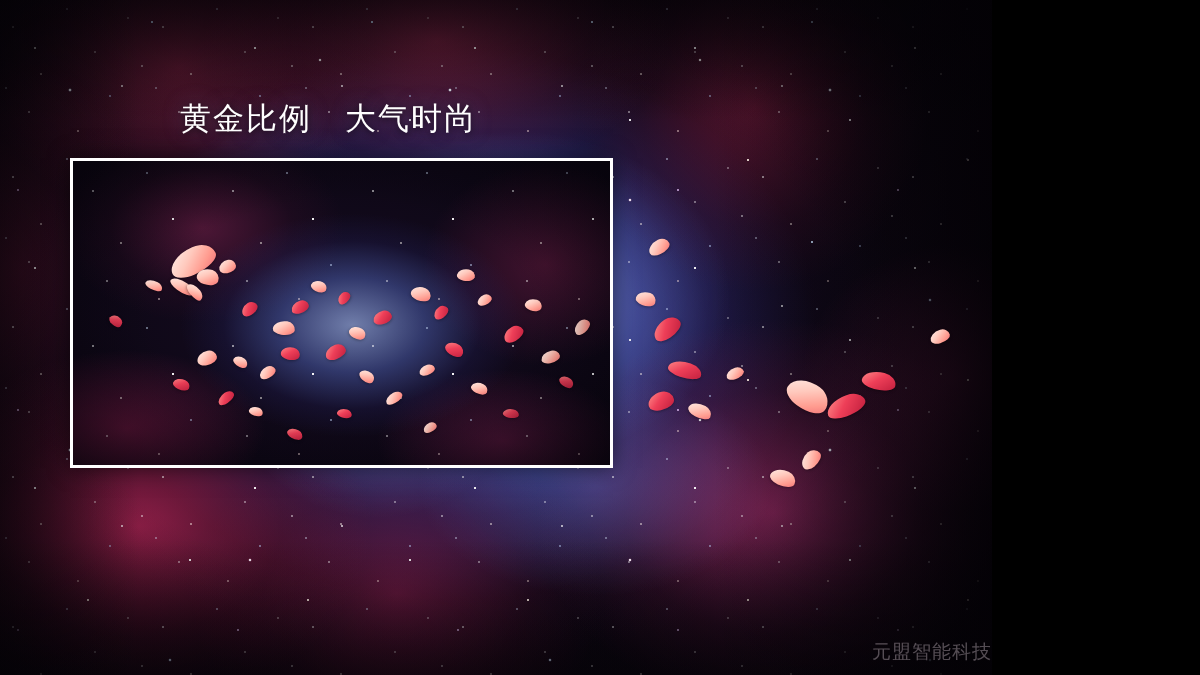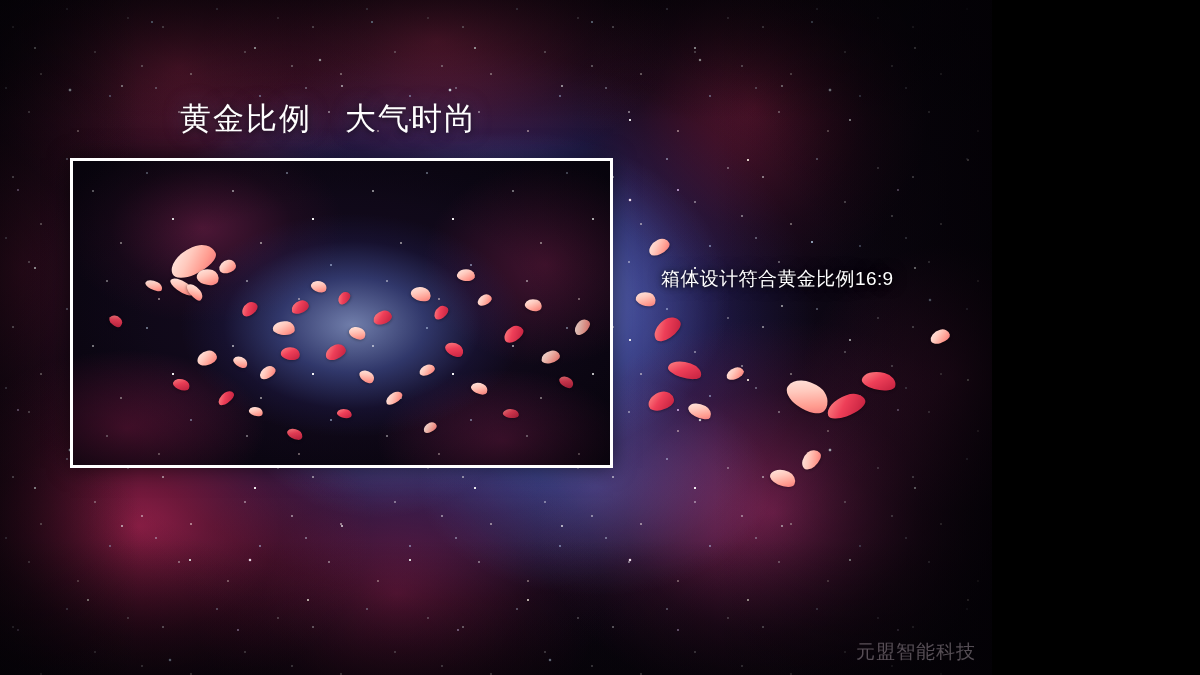--- a/index.html
+++ b/index.html
@@ -194,21 +194,21 @@
     line-height: 42px;
     color: #ffffff;
     letter-spacing: 0.4px;
     white-space: nowrap;
     text-shadow: 0 1px 5px rgba(0,0,0,0.85), 0 0 14px rgba(0,0,0,0.55);
   }
 
   
   #watermark {
     position: absolute;
-    right: 16px;
+    right: 0px;
     bottom: 10px;
     font-size: 19px;
     letter-spacing: 1px;
     color: rgba(205,190,200,0.40);
     white-space: nowrap;
     margin-top: 10px;
   }
 </style>
 </head>
 <body>
@@ -284,18 +284,17 @@
         <div class="petal deep" style="left: 486px; top: 216px; width: 15px; height: 10px; transform: rotate(38deg);"></div>
         <div class="petal pale" style="left: 500px; top: 160px; width: 18px; height: 12px; transform: rotate(-40deg);"></div>
         <div class="petal deep" style="left: 430px; top: 248px; width: 16px; height: 9px; transform: rotate(12deg);"></div>
         <div class="petal pale" style="left: 350px; top: 262px; width: 14px; height: 9px; transform: rotate(-24deg);"></div>
         <div class="petal deep" style="left: 214px; top: 268px; width: 16px; height: 10px; transform: rotate(30deg);"></div>
       </div>
     <div id="photo-vignette"></div>
   </div>
 
   <div id="body-text">
-    <div class="body-line">箱体设计符合黄金比例16:9</div>
   </div>
 
   <div id="watermark">元盟智能科技</div>
 
 </div>
 
 </body></html>

